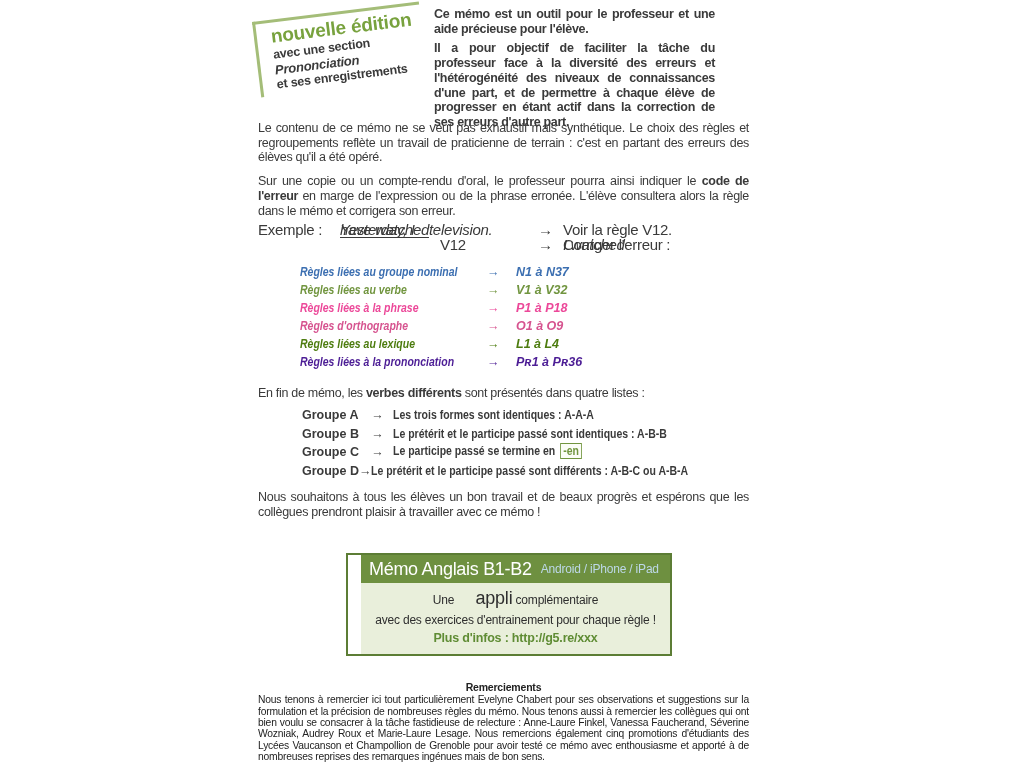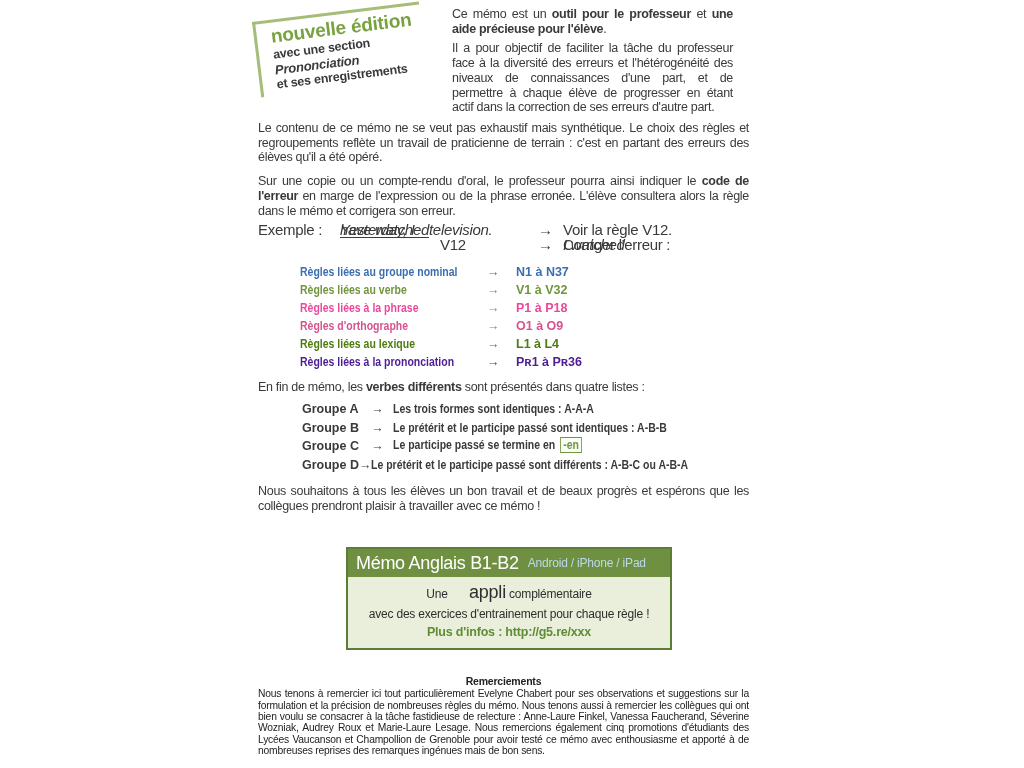--- a/index.html
+++ b/index.html
@@ -16,42 +16,42 @@
     position:absolute; left:252px; top:22px; width:168px; height:76px;
     border-top:3px solid; border-left:3px solid;
     transform:rotate(-7deg); transform-origin:top left;
     padding:3px 0 0 14px;
   }
   .badge-title { font-size:19px; font-weight:bold; letter-spacing:-0.2px; }
   .badge-line { font-size:12.5px; font-weight:bold; line-height:15px; letter-spacing:-0.2px; color:#3a3a3a; }
   .badge-line.it { font-style:italic; font-size:13px; }
 
   
-  .intro { position:absolute; left:452px; top:7px; width:281px; }
+  .intro { position:absolute; left:434px; top:7px; width:281px;font-weight:bold; }
   .intro p + p { margin-top:5px; }
 
   
   .main { position:absolute; left:258px; top:121px; width:491px; }
   .p3 { margin-bottom:9px; }
   .p4 { margin-bottom:4px; }
 
   .example { position:relative; height:30px; margin-bottom:13px; font-size:15px; letter-spacing:-0.3px; }
   .example span { position:absolute; top:0; white-space:nowrap; line-height:15px; }
   .ex-label { left:0; }
   .ex-sentence { left:82px; font-style:italic; }
   .ex-sentence u { text-underline-offset:2px; }
   .ex-code { left:150px; top:15px !important; width:90px; text-align:center; }
   .ex-arrow1 { left:280px; }
   .ex-arrow2 { left:280px; top:15px !important; }
   .ex-right1 { left:305px; }
   .ex-right2 { left:305px; top:15px !important; }
   .ex-right2 i { font-style:italic; }
 
   .sections-intro { margin:13px 0 7px 0; }
-  .sections { margin-bottom:7px; }
+  .sections { margin-bottom:13px;font-style:italic; }
   .sec-row { display:flex; height:18px; align-items:baseline; padding-left:42px; font-weight:bold; font-size:12.5px; }
   .sec-label { width:187px; white-space:nowrap; display:inline-block; transform:scaleX(0.84); transform-origin:0 50%; }
   .sec-arrow { width:29px; font-weight:normal; }
   .sec-range { white-space:nowrap; }
 
   .irregular-intro { margin:7px 0 3px 0; }
   .grp-row { display:flex; height:18.5px; align-items:flex-end; padding-left:44px; font-weight:bold; font-size:12.5px; }
   .grp-name { width:60px; white-space:nowrap; }
   .grp-arrow { width:31px; font-weight:normal; text-align:center; }
   .grp-desc { white-space:nowrap; display:inline-block; transform:scaleX(0.84); transform-origin:0 50%; }
@@ -162,21 +162,21 @@
       </div>
       <div class="grp-row">
         <span class="grp-name">Groupe D</span>
           <span class="grp-arrow">→</span>
           <span class="grp-desc">Le prétérit et le participe passé sont différents : A-B-C ou A-B-A</span>
       </div>
     </div>
 
     <p class="just closing">Nous souhaitons à tous les élèves un bon travail et de beaux progrès et espérons que les collègues prendront plaisir à travailler avec ce mémo !</p>
 
-    <div class="appbox" style="border-color: rgb(92, 125, 53);">
+    <div class="appbox" style="border-color: rgb(92, 125, 53); padding-left: 13px;">
       <div class="appbox-header" style="background-color: rgb(110, 144, 64);">
         <span class="appbox-title" style="color: rgb(255, 255, 255);">Mémo Anglais B1-B2</span>
         <span class="appbox-platforms" style="color: rgb(189, 216, 232);">Android / iPhone / iPad</span>
       </div>
       <div class="appbox-body" style="background-color: rgb(233, 239, 219);">
         <div class="appbox-l1"><span>Une </span><span class="big">appli</span><span> complémentaire</span></div>
         <div class="appbox-l2">avec des exercices d'entrainement pour chaque règle !</div>
         <div class="appbox-l3" style="color: rgb(95, 140, 52);">Plus d'infos : http://g5.re/xxx</div>
       </div>
     </div>

